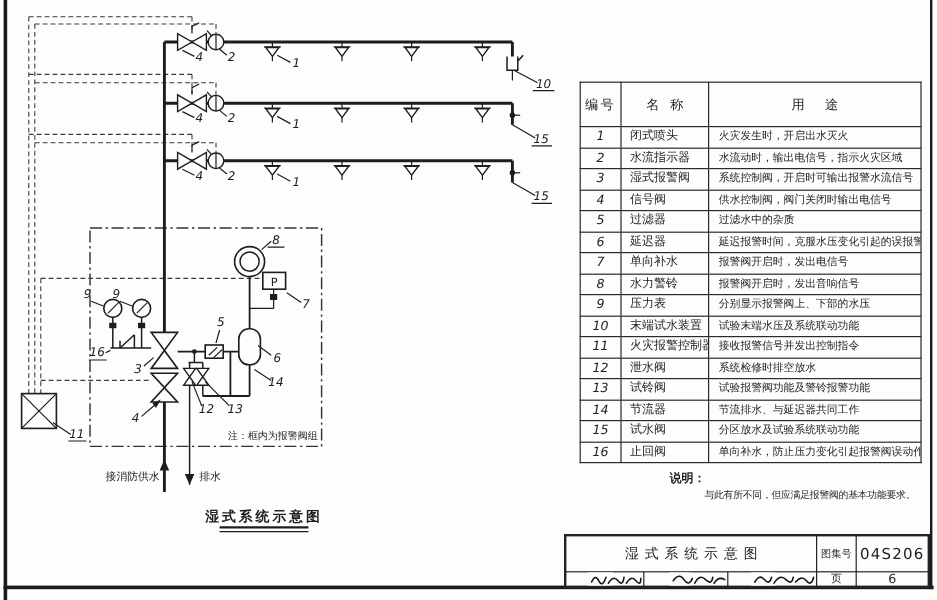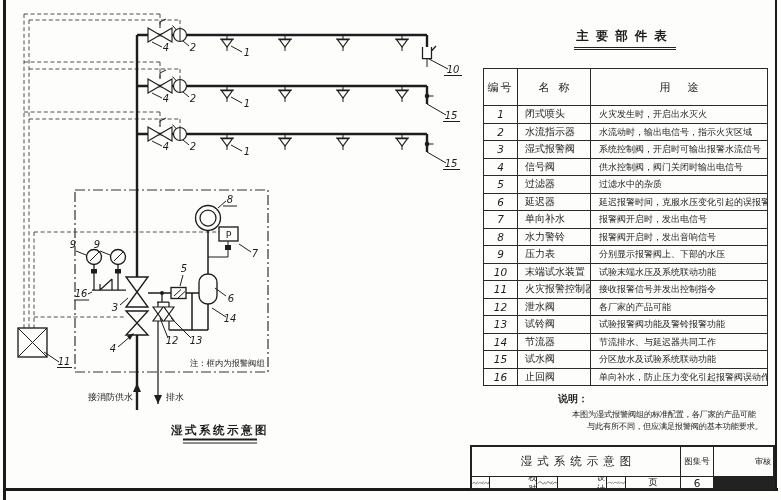--- a/index.html
+++ b/index.html
@@ -276,23 +276,20 @@
       <text class="cn" x="166" y="400" font-size="9">排水</text>
     </g>
 
     <g>
       <text class="cn" x="220" y="434" font-size="11.5" font-weight="bold" letter-spacing="2.5" text-anchor="middle">湿式系统示意图</text>
       <path d="M183,439.5 H257" stroke="#1d1d1d" stroke-width="1.8"></path>
       <path d="M183,443 H257" stroke="#1d1d1d" stroke-width="1"></path>
     </g>
   </svg>
 
-  <div class="tbl-title">
-    <span class="u2"><span>主要部件表</span></span>
-  </div>
 
   <table class="parts">
     <colgroup>
         <col style="width:34px">
         <col style="width:73px">
         <col style="width:177px">
       </colgroup>
     <thead>
       <tr>
         <th class="h-no">编号</th>
@@ -352,21 +349,21 @@
           <td>试验末端水压及系统联动功能</td>
         </tr>
         <tr>
           <td>11</td>
           <td>火灾报警控制器</td>
           <td>接收报警信号并发出控制指令</td>
         </tr>
         <tr>
           <td>12</td>
           <td>泄水阀</td>
-          <td>各厂家的产品可能</td>
+          <td>系统检修时排空放水</td>
         </tr>
         <tr>
           <td>13</td>
           <td>试铃阀</td>
           <td>试验报警阀功能及警铃报警功能</td>
         </tr>
         <tr>
           <td>14</td>
           <td>节流器</td>
           <td>节流排水、与延迟器共同工作</td>
@@ -379,27 +376,27 @@
         <tr>
           <td>16</td>
           <td>止回阀</td>
           <td>单向补水，防止压力变化引起报警阀误动作</td>
         </tr>
       </tbody>
   </table>
 
   <div class="notes">
     <div class="notes-title">说明：</div>
-    <div class="notes-l1">本图为湿式报警阀组的标准配置，各厂家的产品可能</div>
     <div class="notes-l2">与此有所不同，但应满足报警阀的基本功能要求。</div>
   </div>
 
   <div class="tblock">
     <div class="tb-title">湿式系统示意图</div>
     <div class="tb-atlas-label">图集号</div>
+    <div class="tb-atlas-no">04S206</div>
 
     <div class="tb-small">审核</div>
     <div class="sig">
       <svg width="44" height="11" viewBox="0 0 44 11">
           <path class="sigp" d="M2,8 Q5,1 8,7 T14,4 M16,9 Q20,2 24,7 T29,4 M31,9 Q35,2 39,7 T43,5"></path>
         </svg>
     </div>
     <div class="tb-small">校对</div>
     <div class="sig">
       <svg width="46" height="11" viewBox="0 0 46 11">

